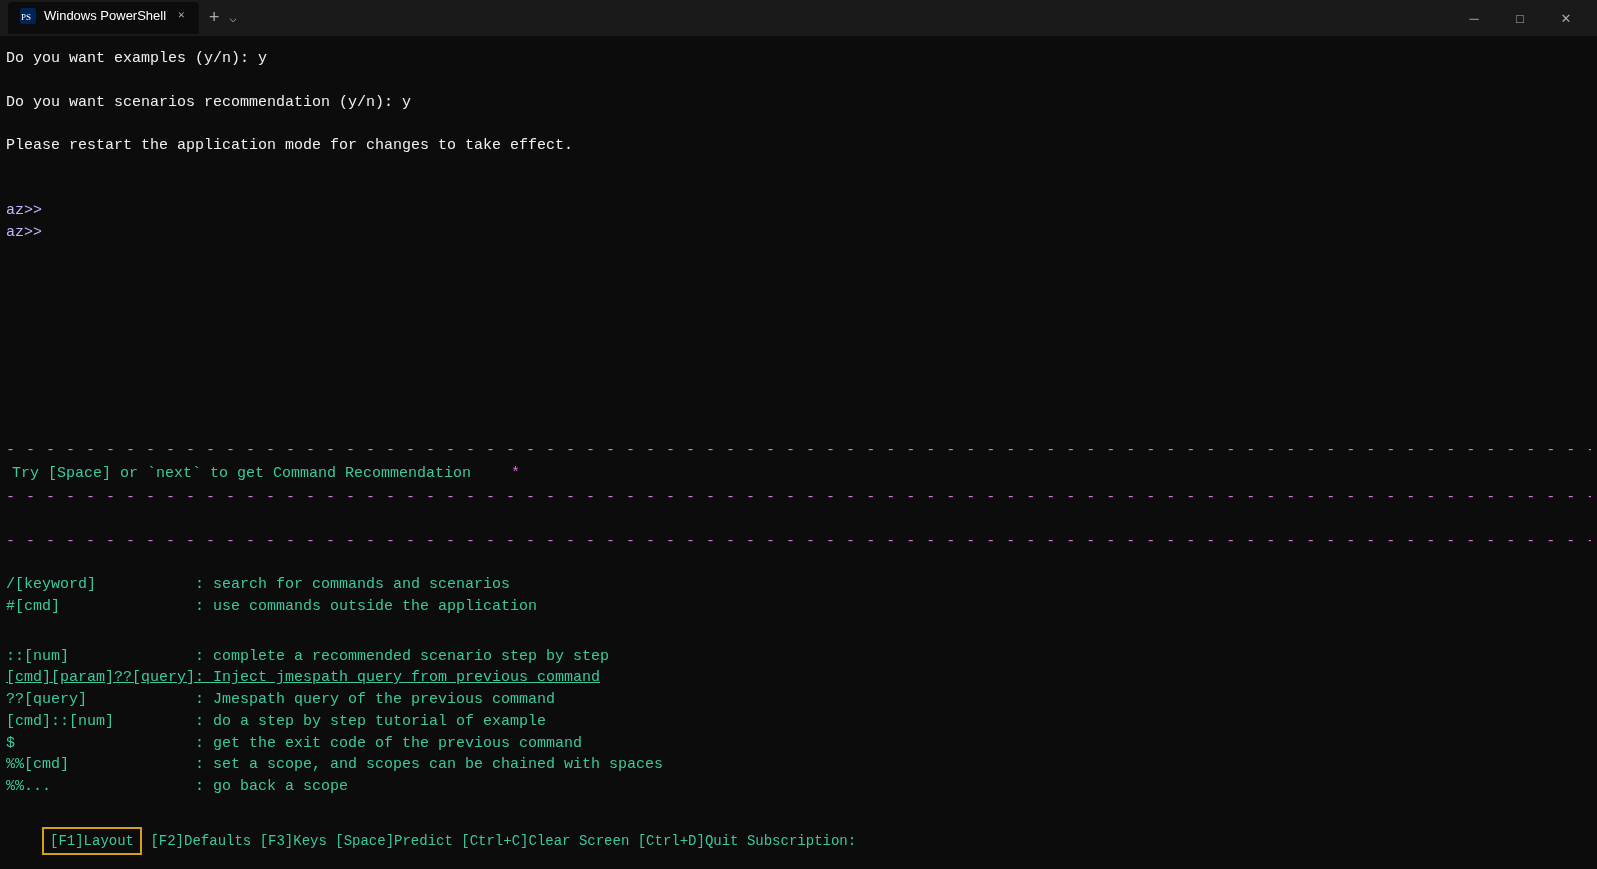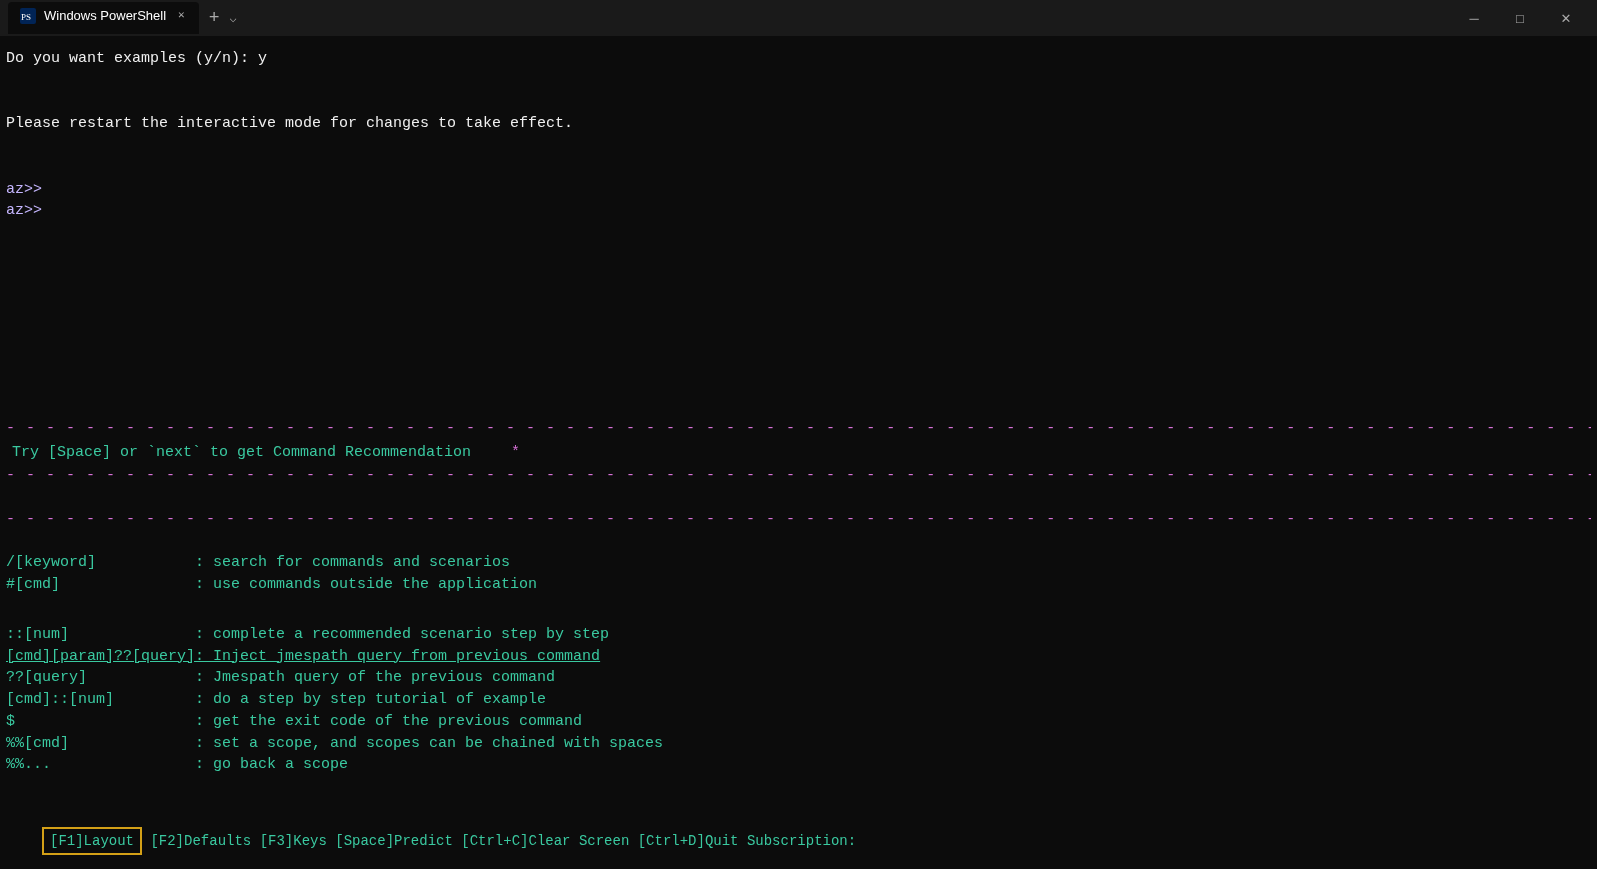--- a/index.html
+++ b/index.html
@@ -192,22 +192,23 @@
     <div class="titlebar-btn">□</div>
     <div class="titlebar-btn close">✕</div>
   </div>
 </div>
 
 <div class="terminal">
   <div class="terminal-output">
 
     <div class="line line-white">Do you want examples (y/n): y</div>
     <div class="line-empty"></div>
-    <div class="line-empty"></div>
-    <div class="line line-white">Please restart the interactive mode for changes to take effect.</div>
+    <div class="line line-white">Do you want scenarios recommendation (y/n): y</div>
+    <div class="line-empty"></div>
+    <div class="line line-white">Please restart the application mode for changes to take effect.</div>
     <div class="line-empty"></div>
     <div class="line-empty"></div>
     <div class="line line-magenta">az&gt;&gt;</div>
     <div class="line line-magenta">az&gt;&gt;</div>
     <div class="line-empty"></div>
     <div class="line-empty"></div>
     <div class="line-empty"></div>
     <div class="line-empty"></div>
     <div class="line-empty"></div>
     <div class="line-empty"></div>

